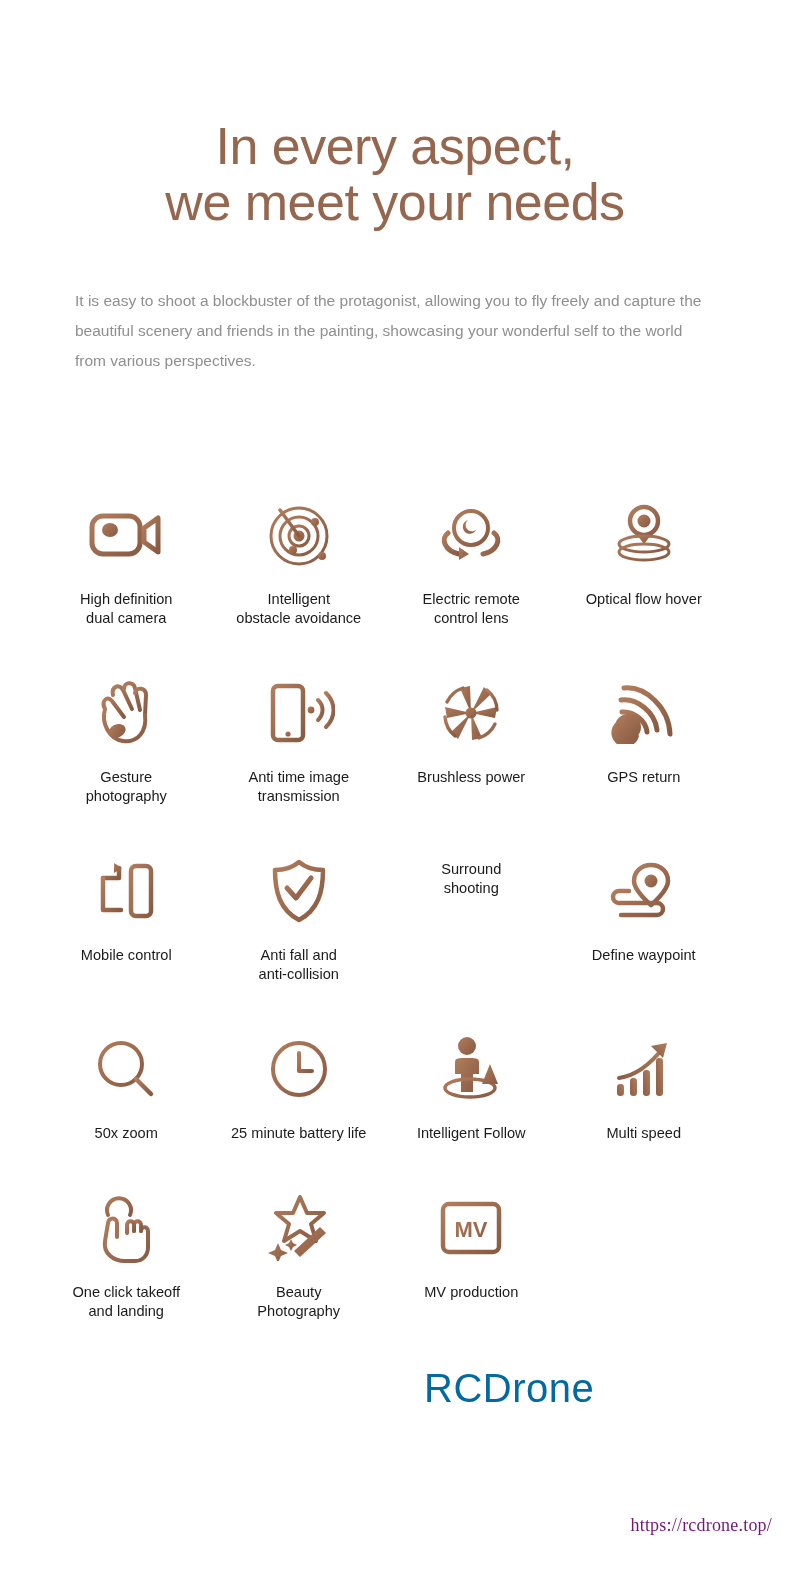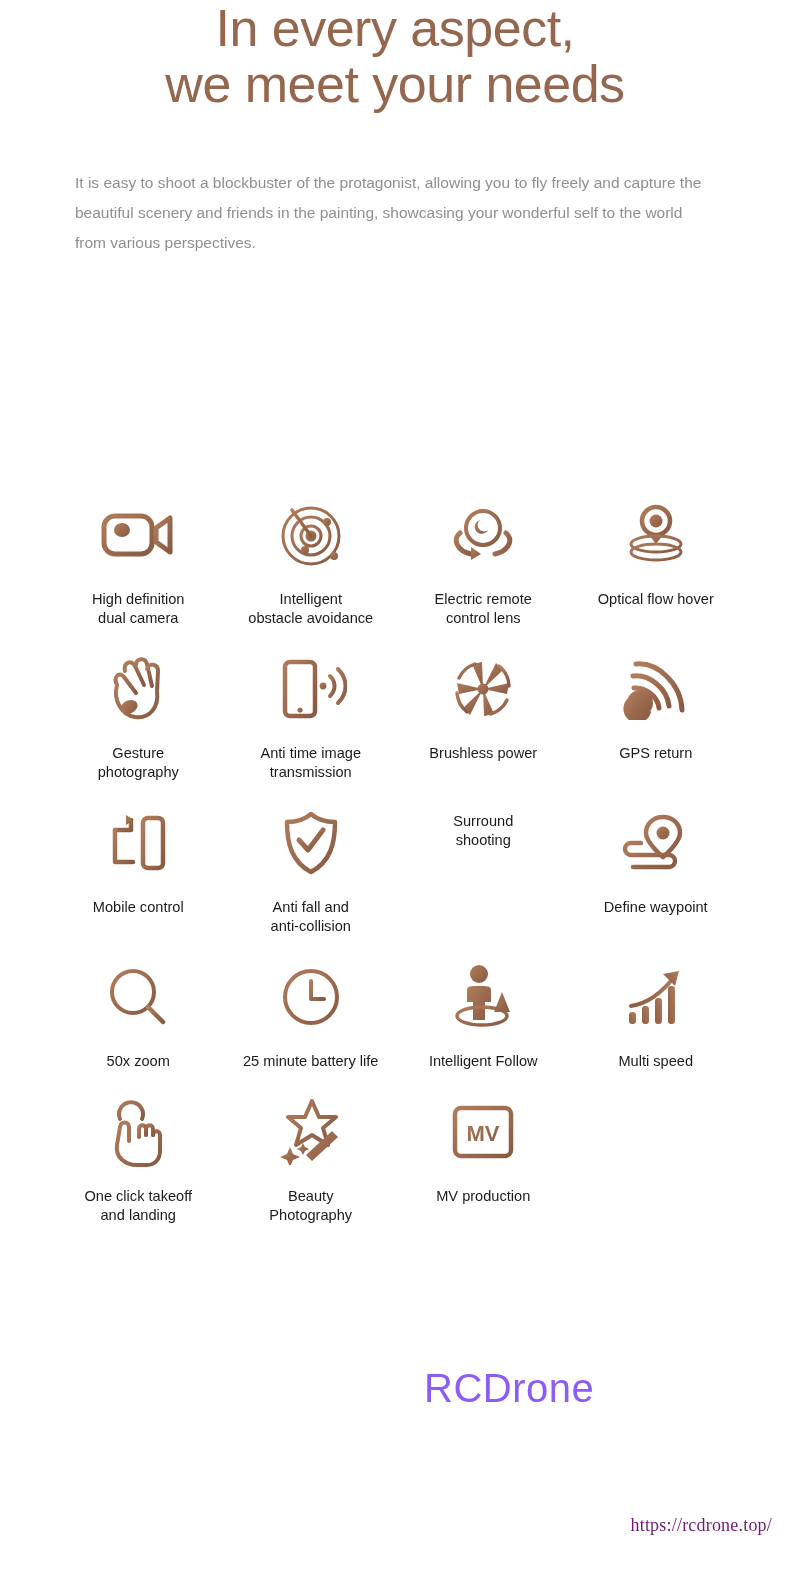--- a/index.html
+++ b/index.html
@@ -5,21 +5,21 @@
   * { box-sizing: border-box; margin: 0; padding: 0; }
   html, body {
     width: 790px; height: 1570px;
     background: #ffffff;
     font-family: "Liberation Sans", sans-serif;
     overflow: hidden;
   }
   .page { position: relative; width: 790px; height: 1570px; }
 
   
-  .header { text-align: center; }
+  .header { padding-top: 118px; text-align: center; }
   .headline {
     color: #96674f;
     font-size: 52px;
     line-height: 56px;
     font-weight: 400;
     letter-spacing: -0.5px;
   }
   .headline .l1 { display: block; }
   .headline .l2 { display: block; }
 
@@ -29,25 +29,25 @@
     color: #8f8f8f;
     font-size: 15.5px;
     line-height: 30px;
     font-weight: 400;
     text-align: left;
   }
 
   
   .grid {
     position: absolute;
-    top: 492px; left: 52px;
+    top: 492px; left: 40px;
     width: 690px;
     display: grid;
     grid-template-columns: repeat(4, 1fr);
-    row-gap: 18px;
+    row-gap: 42px;
   }
   .cell {
     display: flex;
     flex-direction: column;
     align-items: center;
     justify-content: flex-start;
   }
   .icon-wrap {
     height: 86px;
     display: flex;
@@ -61,21 +61,21 @@
     color: #1b1b1b;
     font-size: 14.6px;
     line-height: 19px;
     white-space: pre-line;
   }
 
   
   .watermark {
     position: absolute;
     left: 424px; top: 1368px;
-    color: #8b5cf6;
+    color: #0369a1;
     font-size: 40px;
     line-height: 40px;
     letter-spacing: 0.5px;
     font-weight: 400;
     pointer-events: none;
     user-select: none;
   }
 
   
   .footer-url {

